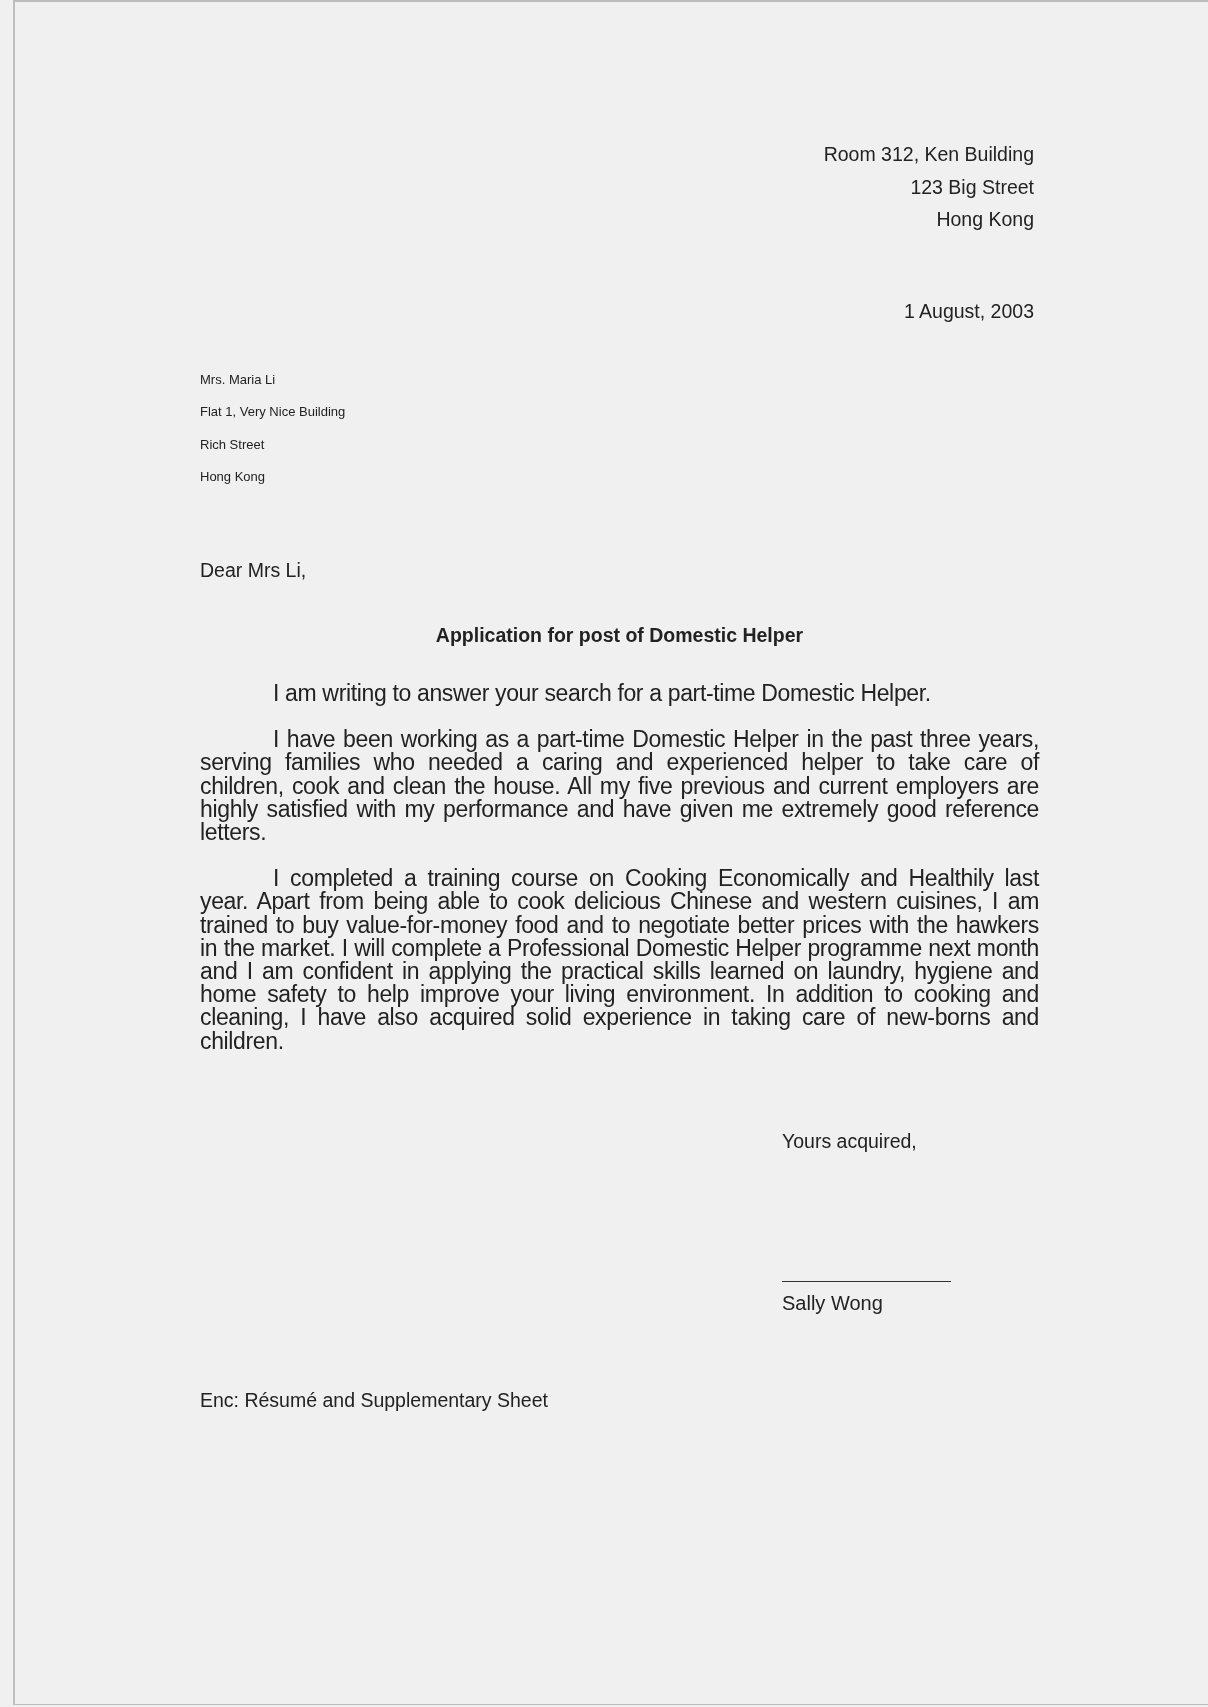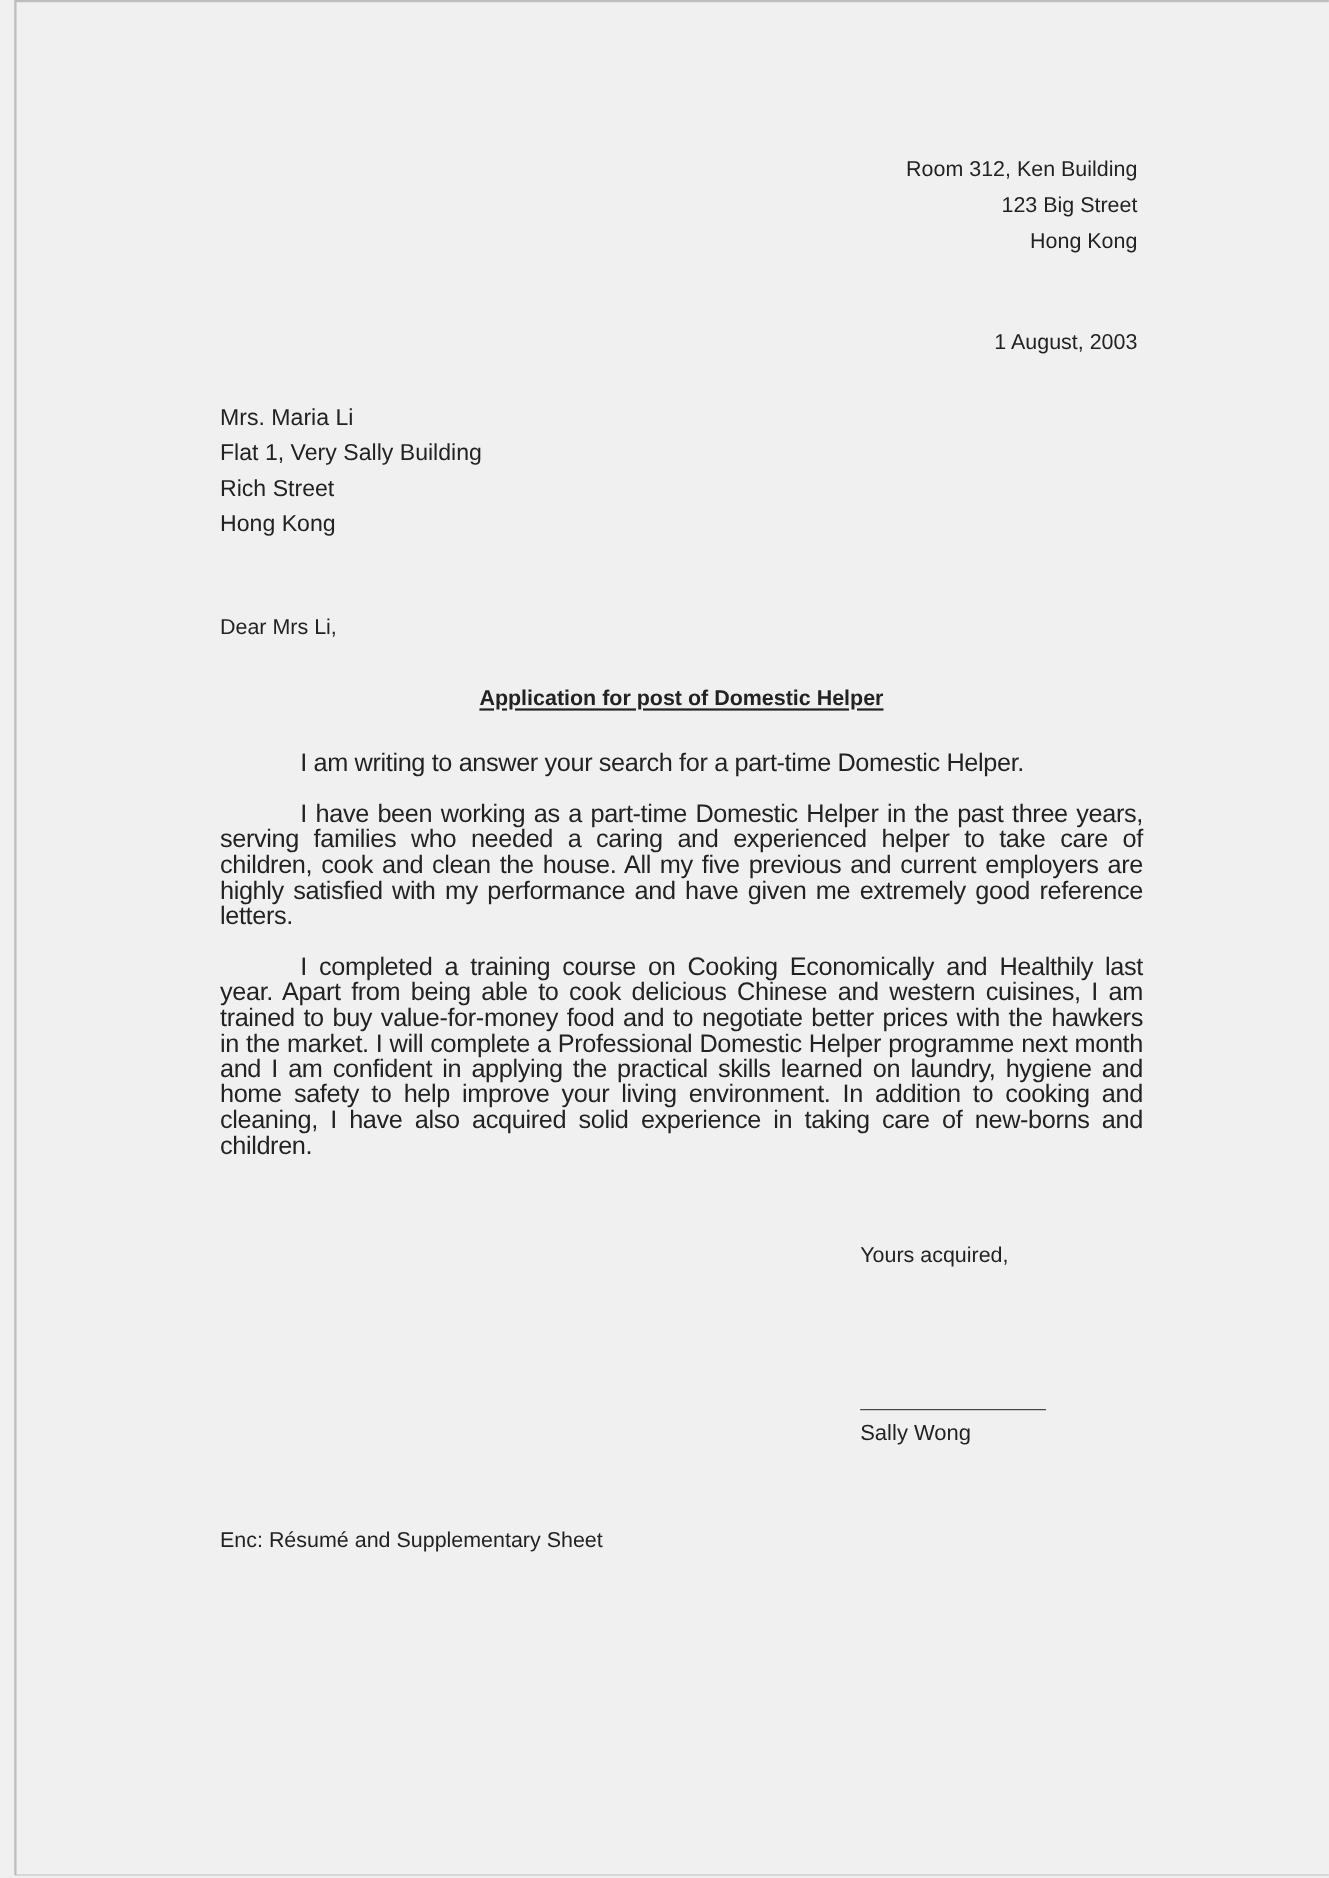--- a/index.html
+++ b/index.html
@@ -23,31 +23,31 @@
       position: absolute; right: 184px; top: 136px;
       text-align: right; font-size: 19.5px; line-height: 32.5px;
     }
     .sender div, .recipient div { white-space: nowrap; }
     .date {
       position: absolute; right: 184px; top: 297px;
       text-align: right; font-size: 19.5px; line-height: 24px;
     }
     .recipient {
       position: absolute; left: 185px; top: 362px;
-      font-size: 21px; line-height: 32.4px;
+      font-size: 13px; line-height: 32.4px;
     }
     .salutation {
       position: absolute; left: 185px; top: 556px;
       font-size: 19.5px; line-height: 24px;
     }
     .subject {
       position: absolute; left: 185px; width: 839px; top: 621px;
       text-align: center; font-size: 19.5px; font-weight: bold; line-height: 24px;
     }
-    .subject span { text-decoration: underline; text-underline-offset: 3px; text-decoration-thickness: 2px; margin-top: 31px; }
+    .subject span { text-underline-offset: 3px; text-decoration-thickness: 2px; margin-top: 31px; }
     .body-text {
       position: absolute; left: 185px; width: 839px; top: 680px;
       font-size: 23px; line-height: 23.2px;
       text-align: justify;
     }
     .body-text p {
       margin: 0 0 23px 0;
       text-indent: 73px;
       letter-spacing: -0.35px;
       word-spacing: 0px;
@@ -78,21 +78,21 @@
   <div class="sender">
     <div>Room 312, Ken Building</div>
     <div>123 Big Street</div>
     <div>Hong Kong</div>
   </div>
 
   <div class="date">1 August, 2003</div>
 
   <div class="recipient">
     <div>Mrs. Maria Li</div>
-    <div>Flat 1, Very Sally Building</div>
+    <div>Flat 1, Very Nice Building</div>
     <div>Rich Street</div>
     <div>Hong Kong</div>
   </div>
 
   <div class="salutation">Dear Mrs Li,</div>
 
   <div class="subject">
     <span>Application for post of Domestic Helper</span>
   </div>
 

